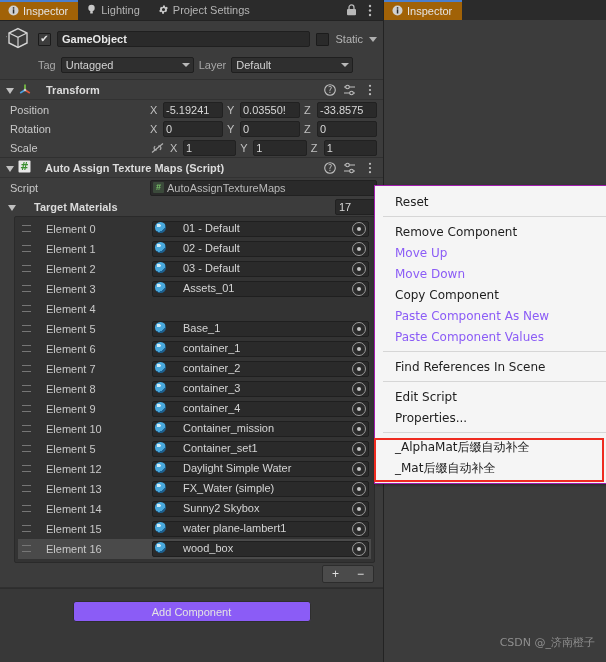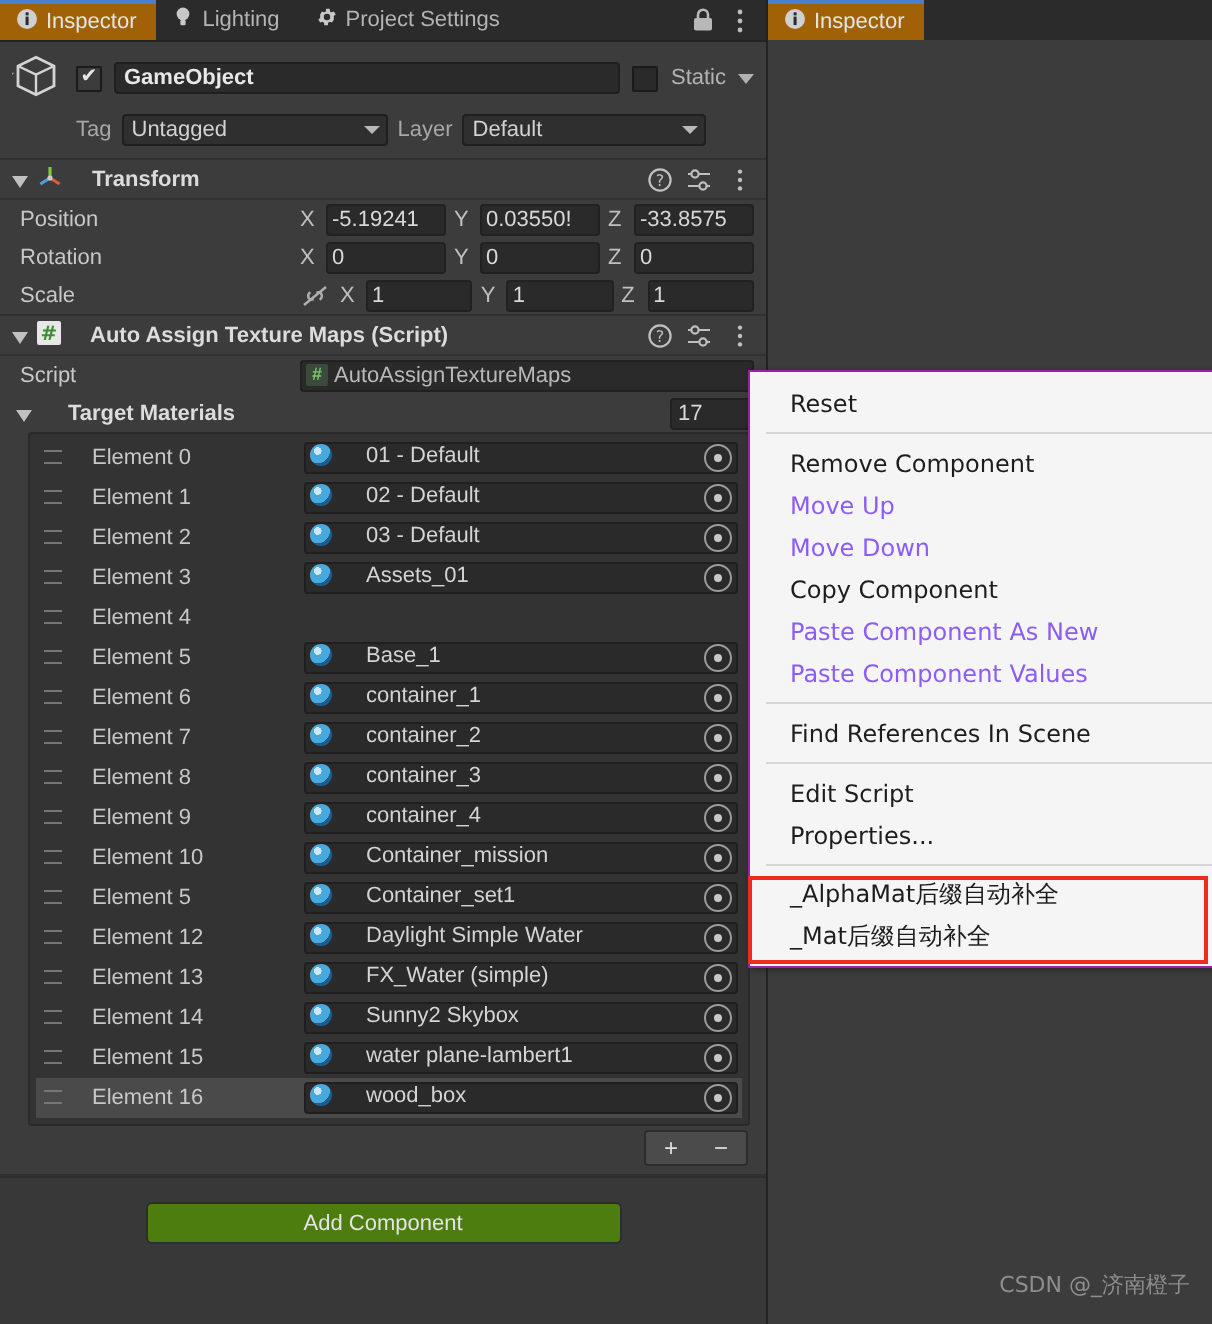--- a/index.html
+++ b/index.html
@@ -162,21 +162,21 @@
     display:flex;background:#4b4b4b;border:1px solid #2c2c2c;border-radius:2px;
     overflow:hidden;
   }
   .pmbtn{
     width:25px;height:16px;display:flex;align-items:center;justify-content:center;
     color:#e0e0e0;font-size:12px;line-height:1;
   }
   .sep-line{height:1px;background:#2d2d2d;}
   .addcomp-wrap{padding:12px 0 0 0;display:flex;justify-content:center;background:#383838;}
   .addcomp{
-    width:236px;height:19px;background:#4d7c0f;border:1px solid #2e2e2e;border-radius:3px;
+    width:236px;height:19px;background:#8b5cf6;border:1px solid #2e2e2e;border-radius:3px;
     display:flex;align-items:center;justify-content:center;color:#e4e4e4;font-size:11px;
   }
 
   
   #right-panel{
     position:absolute;left:384px;top:0;width:222px;height:662px;
     background:#383838;
   }
   .rtabbar{height:20px;background:#2b2b2b;border-bottom:1px solid #232323;display:flex;}
   .rbody{position:absolute;top:20px;left:0;right:0;bottom:0;background:#3c3c3c;}

